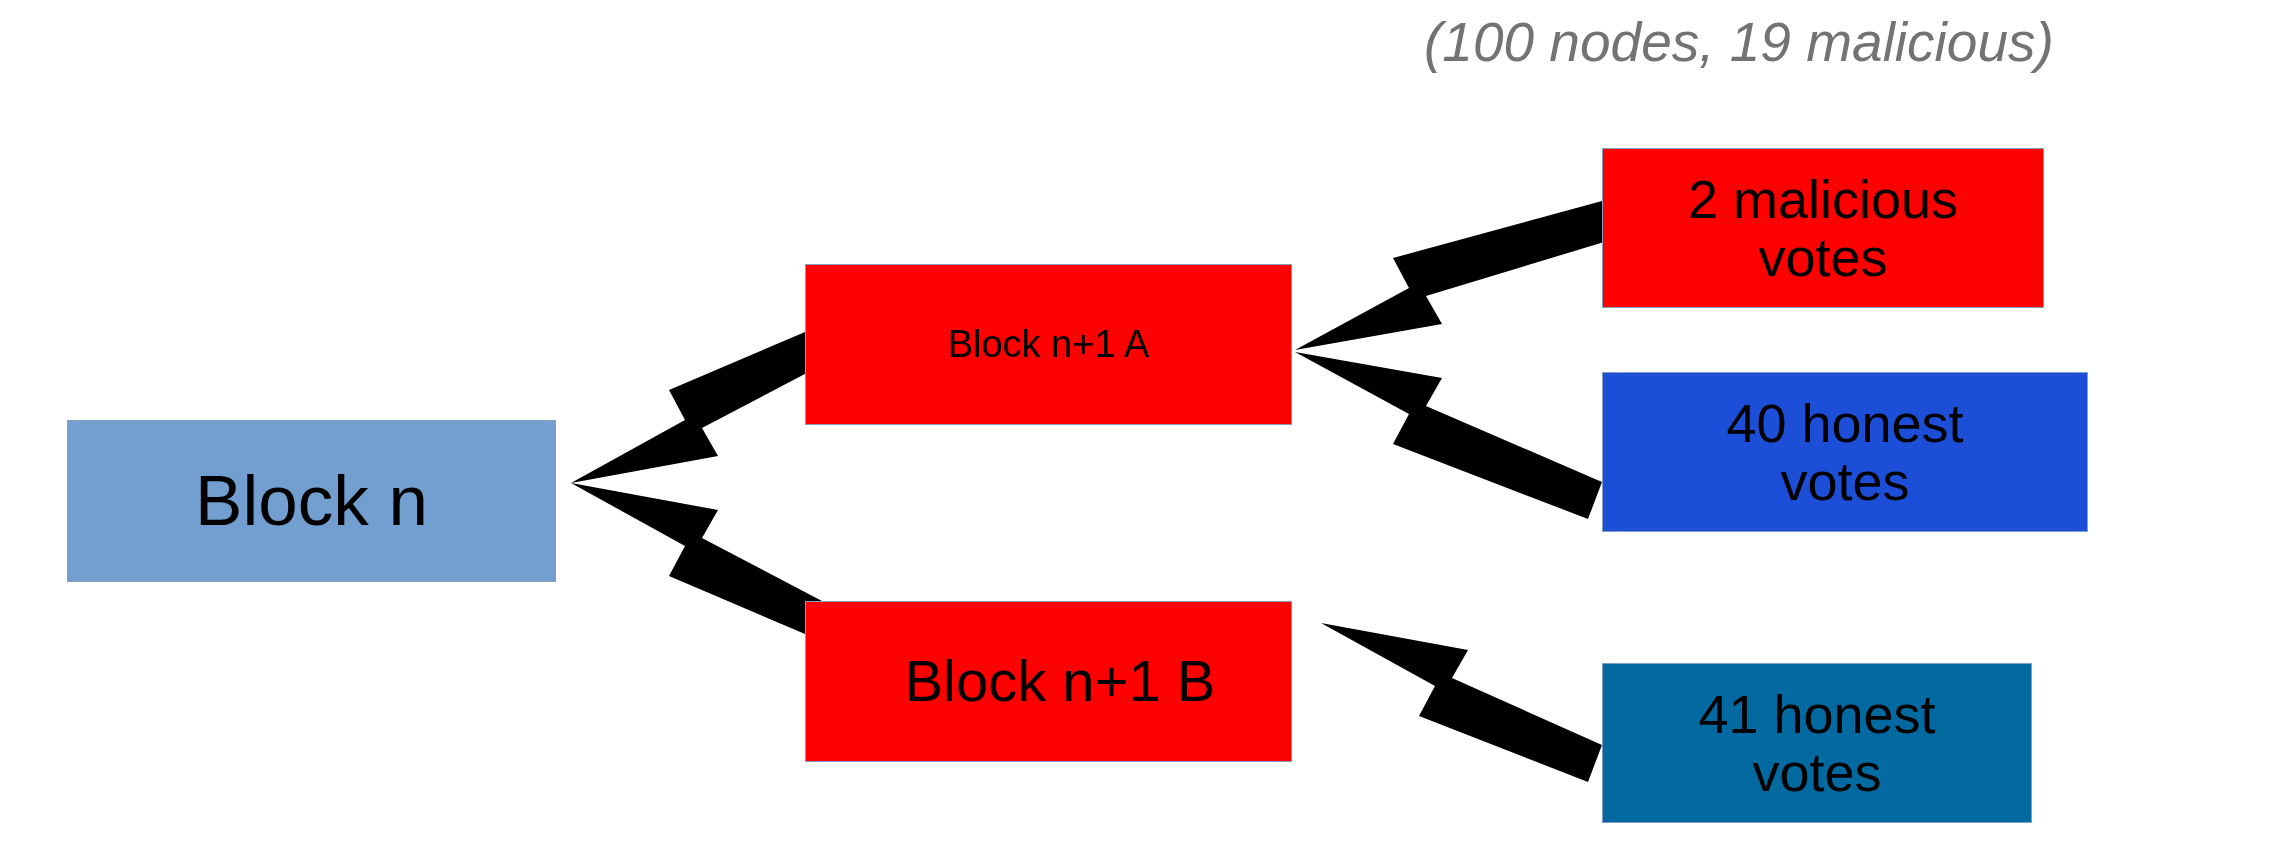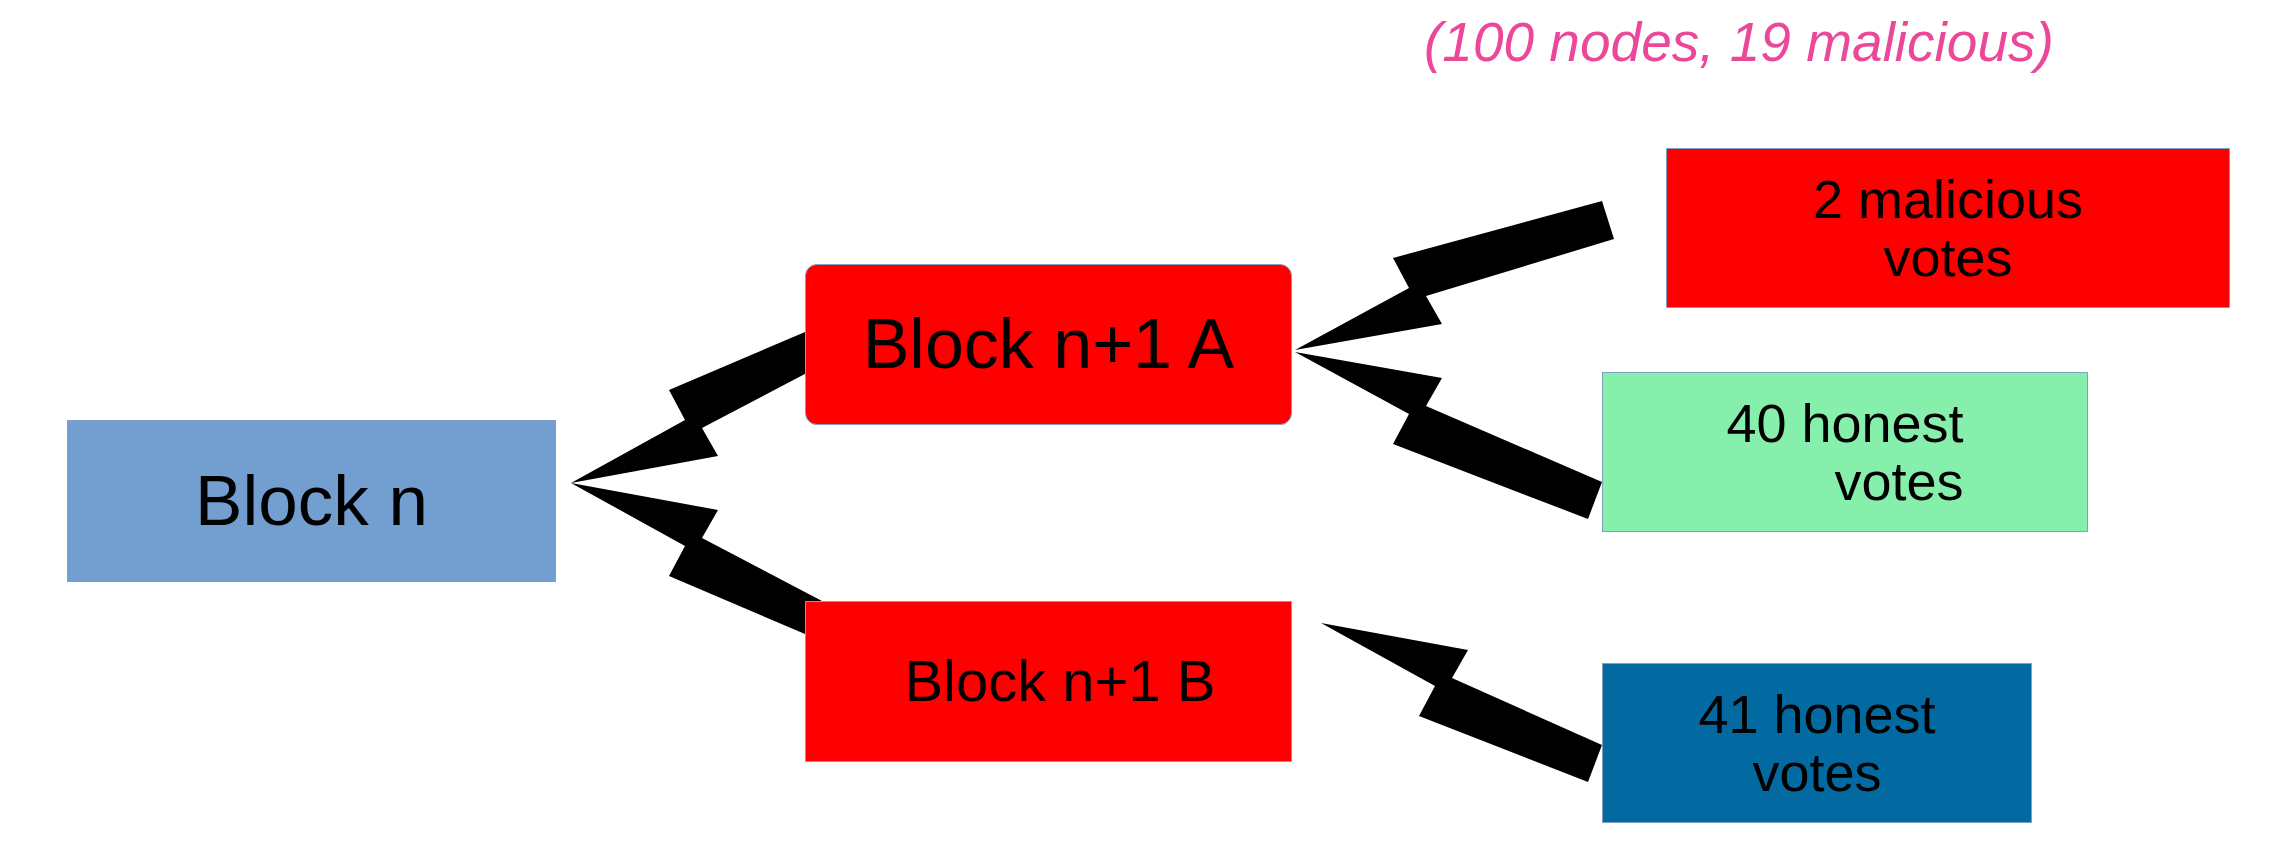--- a/index.html
+++ b/index.html
@@ -37,51 +37,49 @@
     border: 1px solid #7f9fc4;
   }
   .node-label {
     display: block;
     white-space: pre-line;
     padding: 0 6px;
   }
   .caption {
     position: absolute;
     font-style: italic;
-    color: #ec4899;
+    color: #737373;
     white-space: nowrap;
   }
   
   #block-n {
     left: 67px;  top: 420px;  width: 489px;  height: 162px;
     background: #729fcf;
     font-size: 71px;
   }
   #block-a {
     left: 805px; top: 264px;  width: 487px;  height: 161px;
     background: #ff0000;
-    font-size: 70px;
-    border-radius: 12px;
+    font-size: 38px;
   }
   #block-b {
     left: 805px; top: 601px;  width: 487px;  height: 161px;
     background: #ff0000;
     font-size: 58px;
     padding-left: 23px;
   }
   #votes-malicious {
-    left: 1666px; top: 148px; width: 564px; height: 160px;
+    left: 1602px; top: 148px; width: 442px; height: 160px;
     background: #ff0000;
     font-size: 54px;
   }
   #votes-honest-a {
     left: 1602px; top: 372px; width: 486px; height: 160px;
-    background: #86efac;
+    background: #1d4ed8;
     font-size: 54px;
-    text-align: right;
   }
   #votes-honest-b {
     left: 1602px; top: 663px; width: 430px; height: 160px;
     background: #0369a1;
     font-size: 54px;
   }
   #header-note {
     left: 1424px; top: 10px;
     font-size: 55px;
   }

